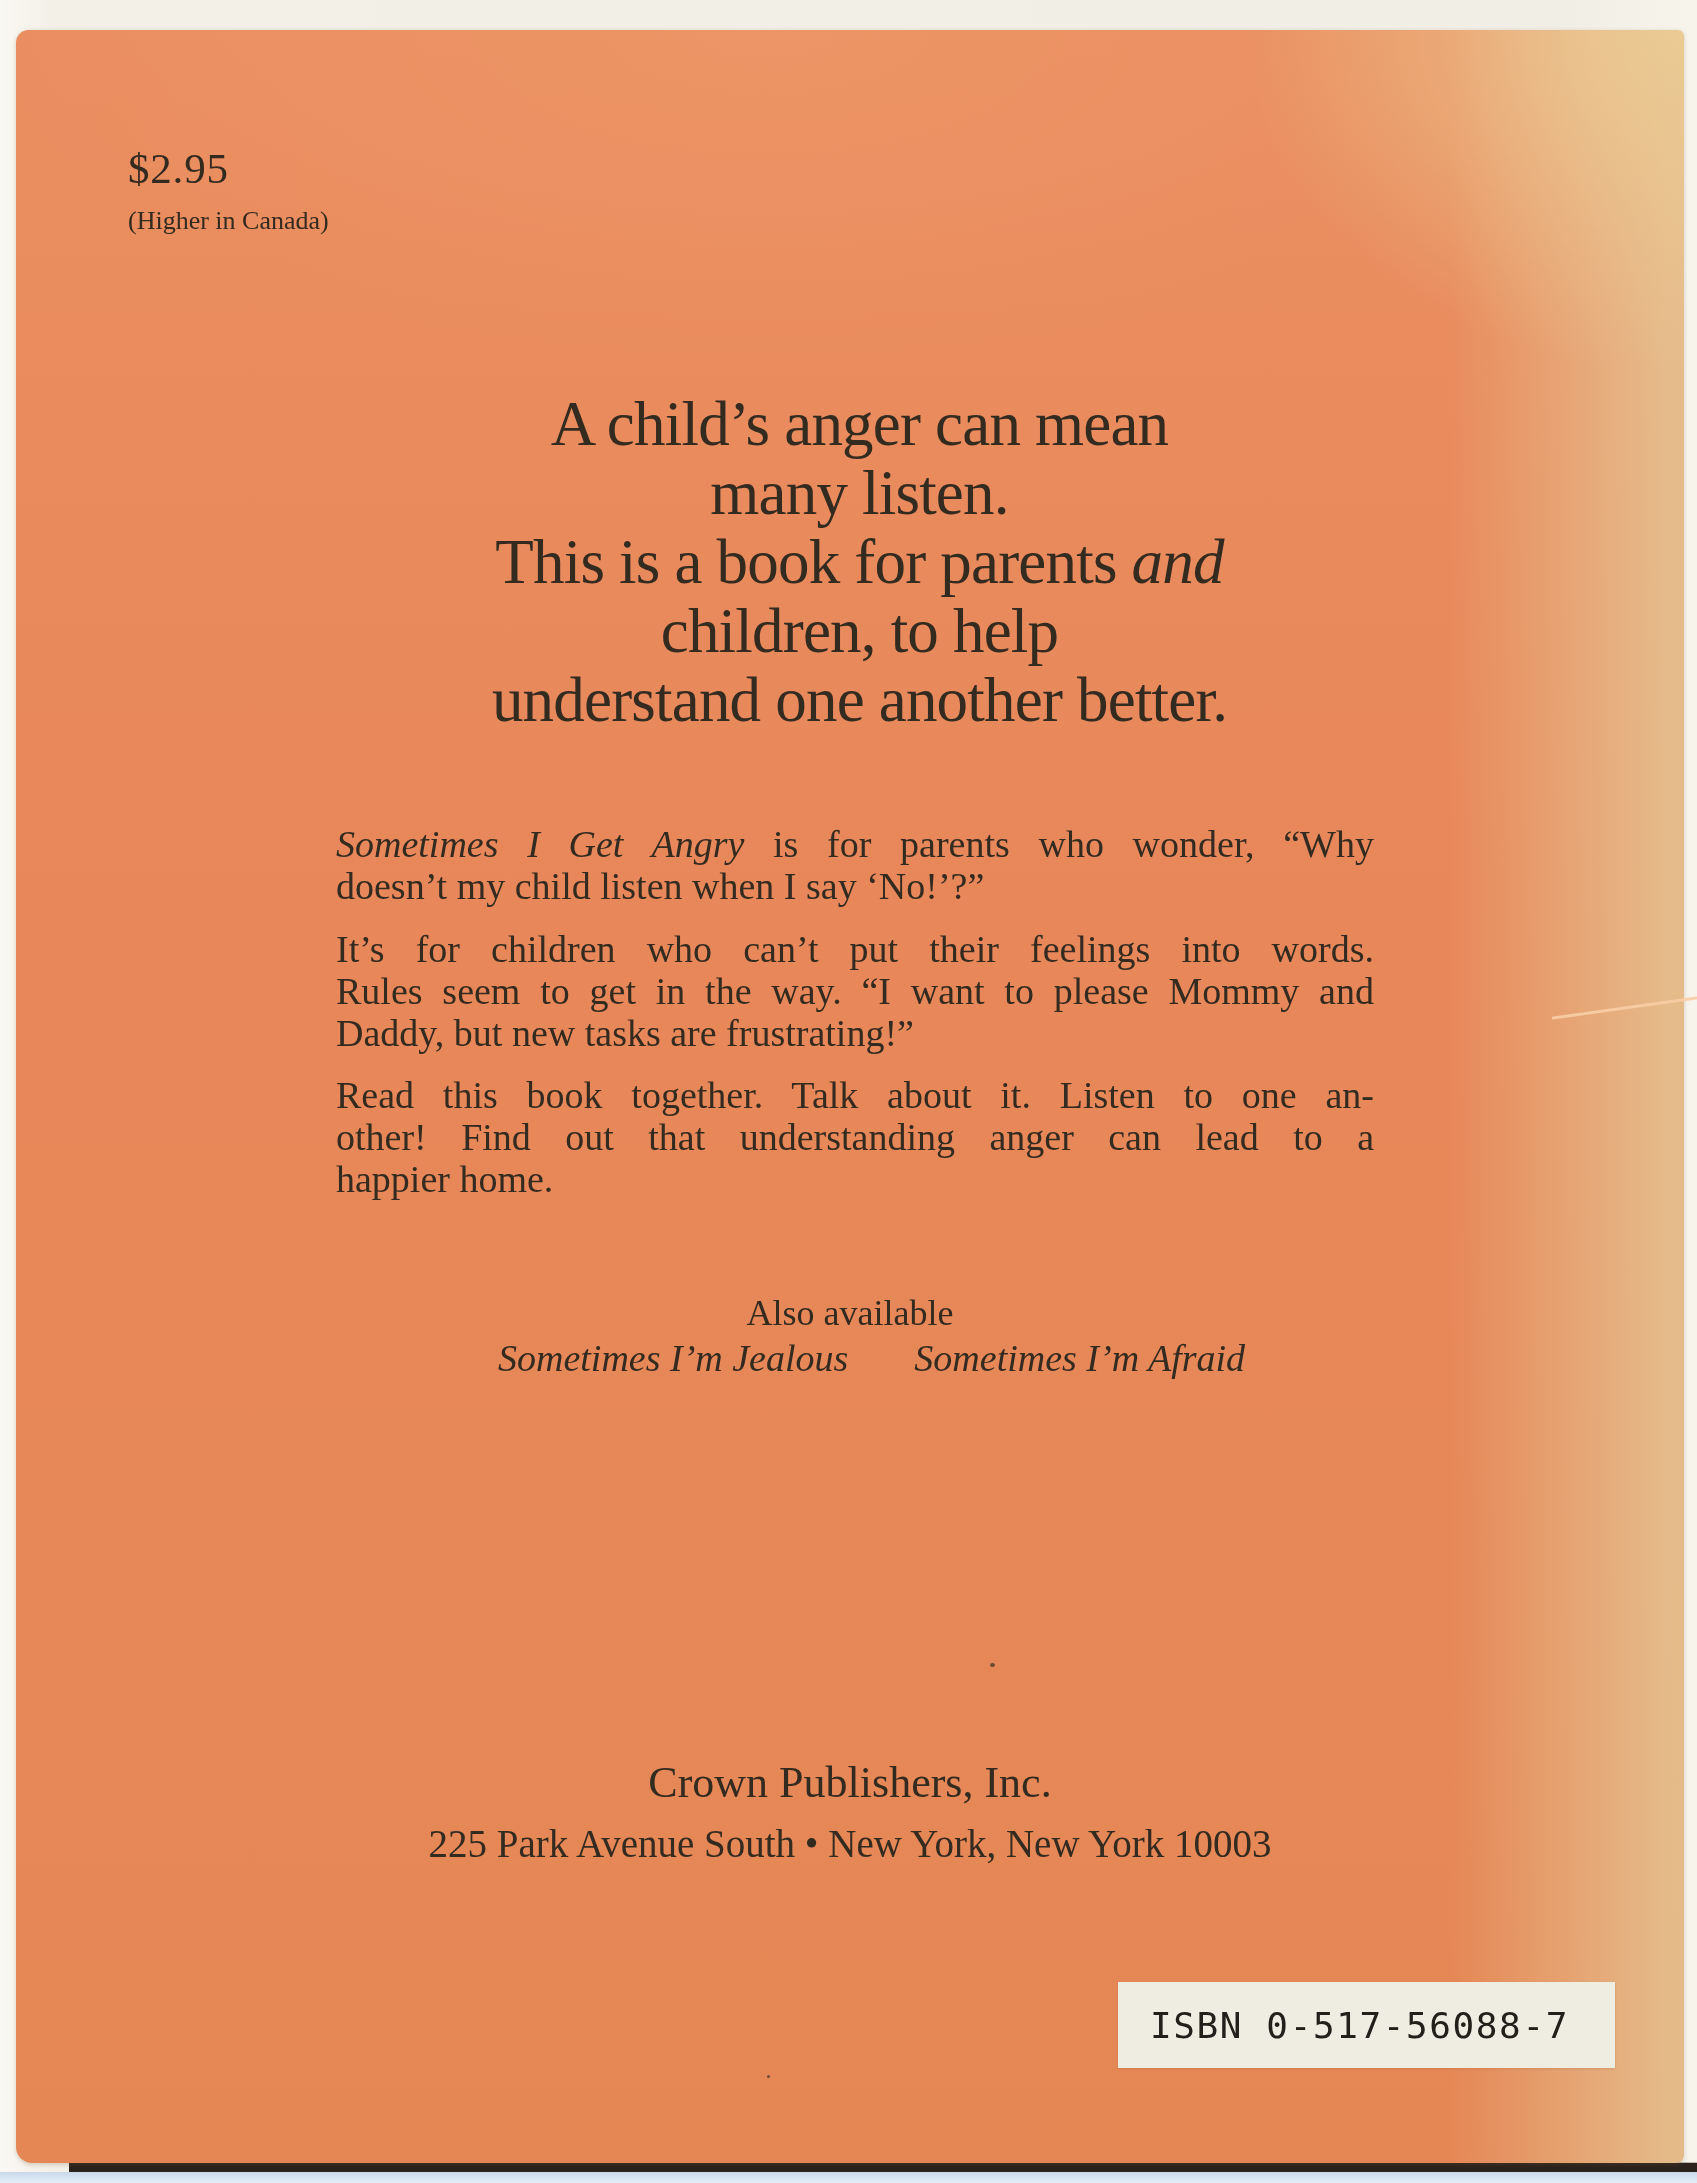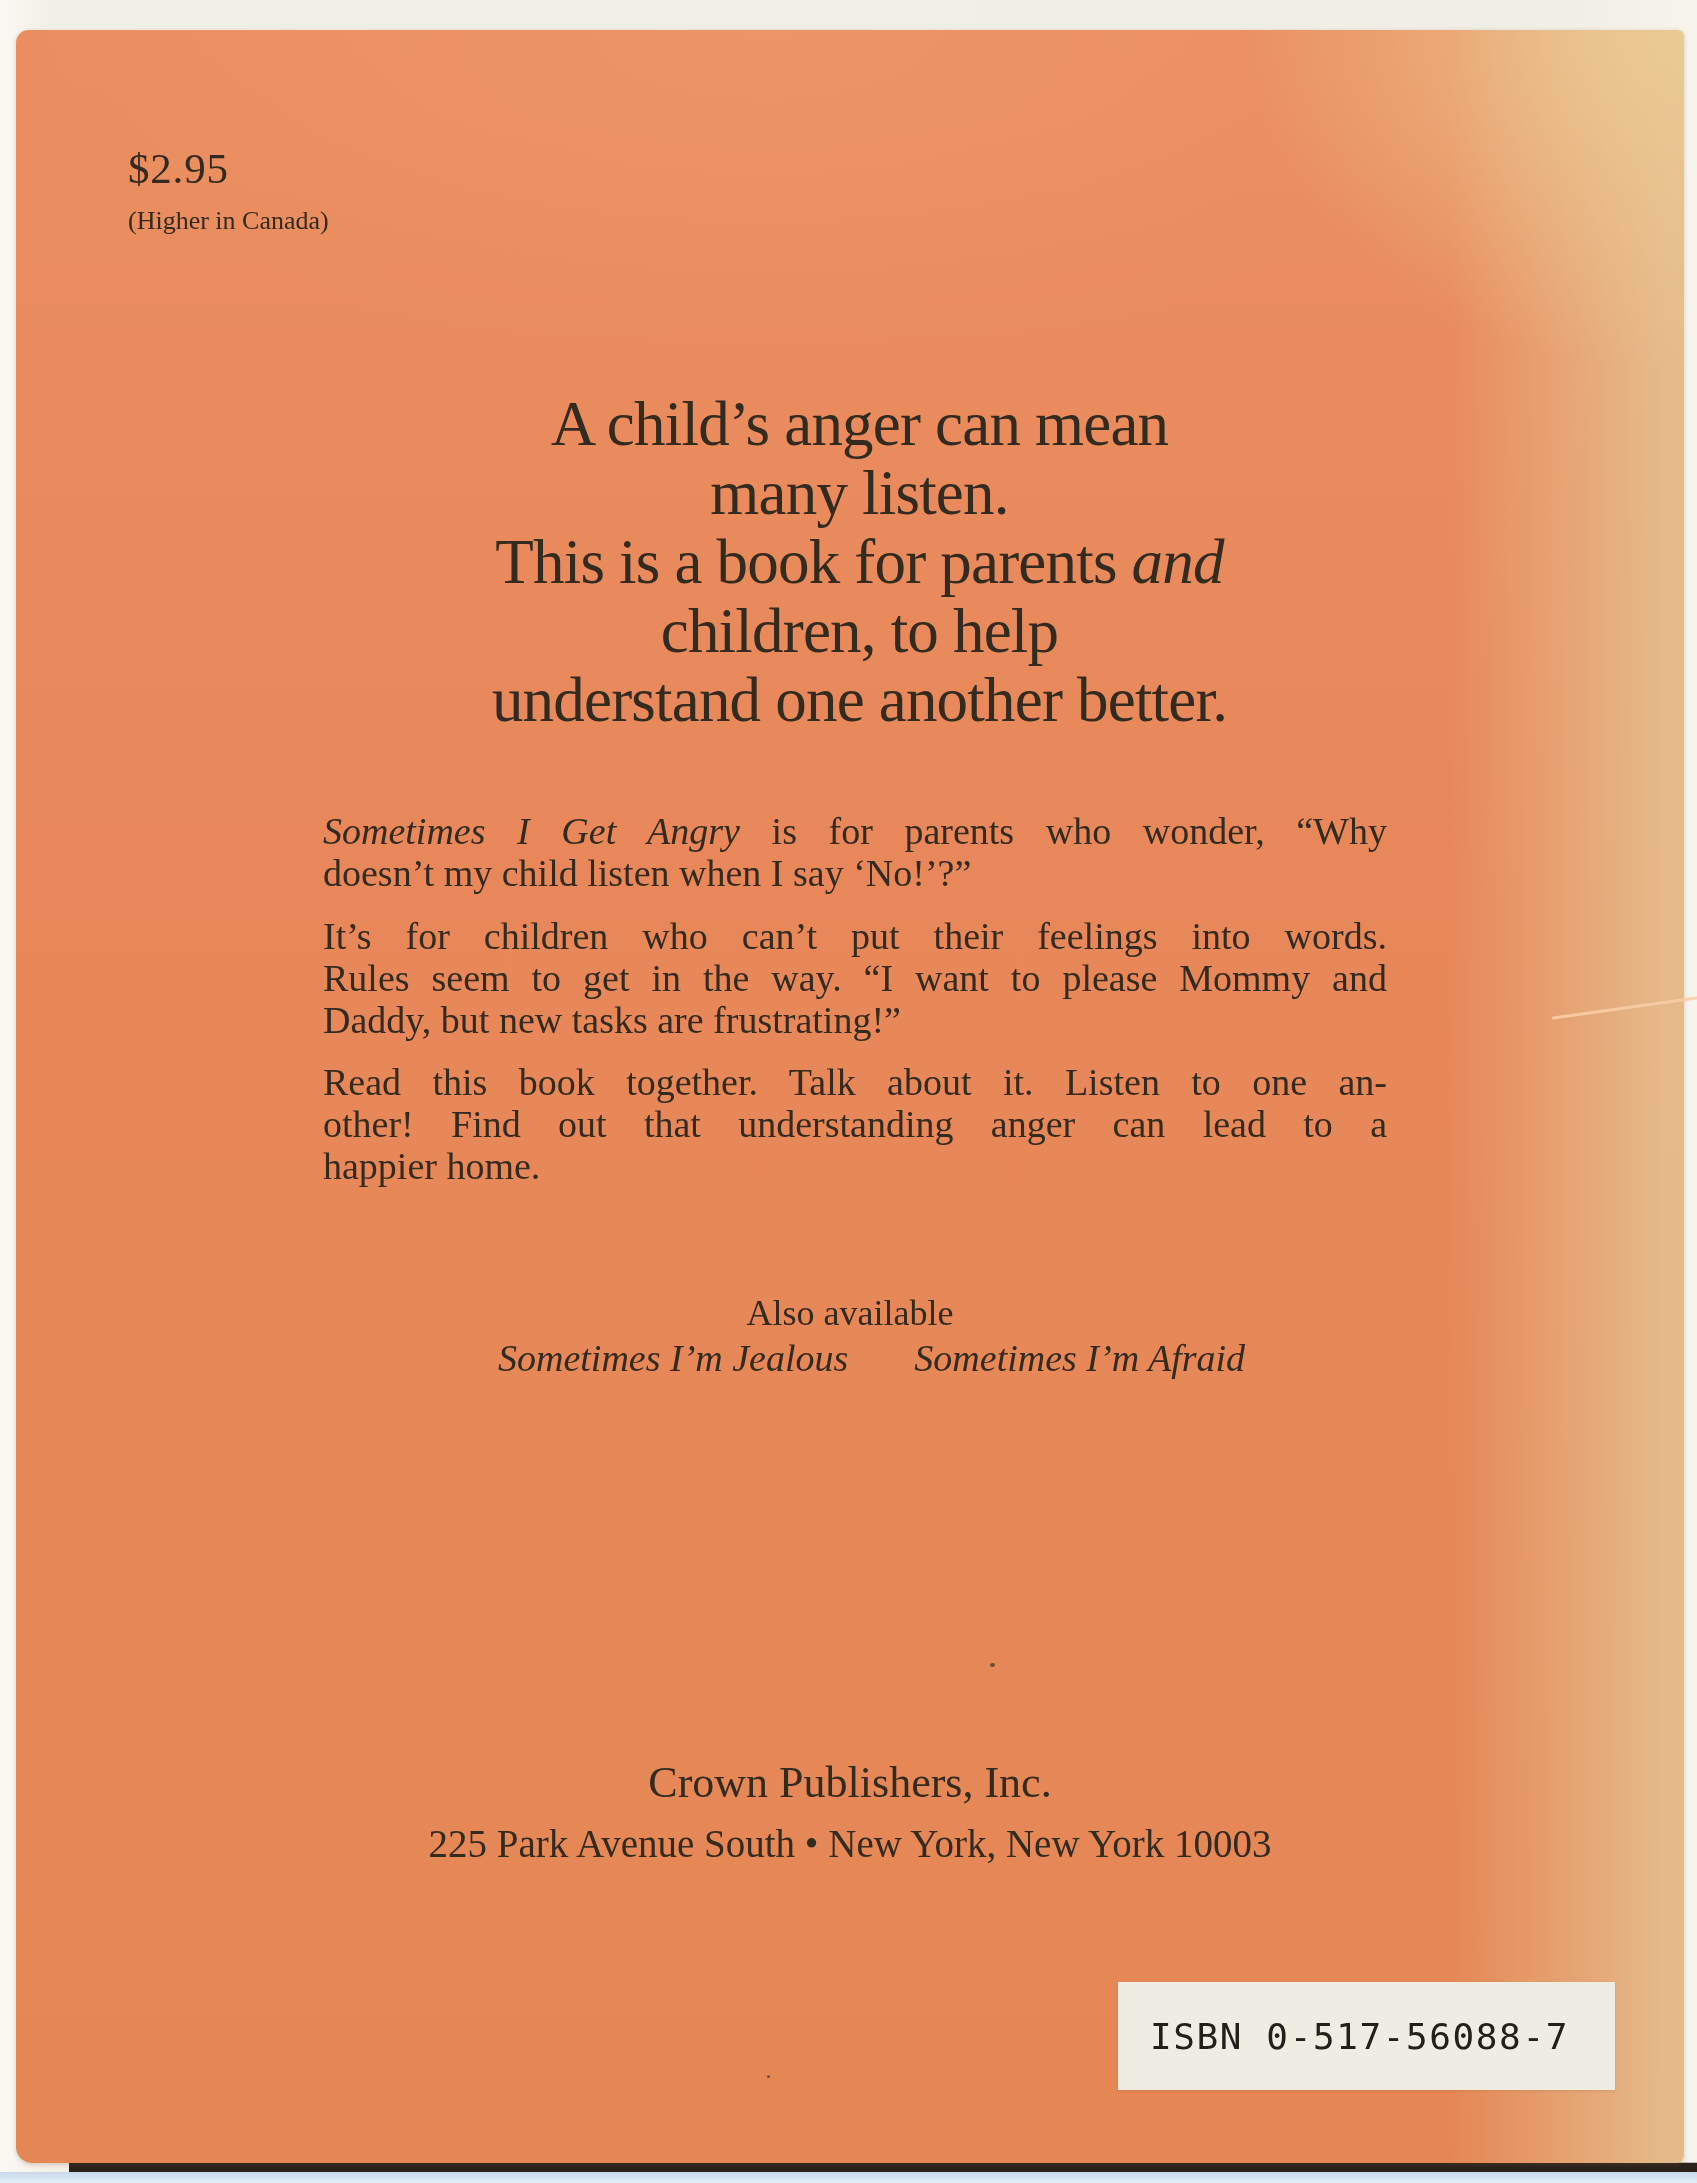--- a/index.html
+++ b/index.html
@@ -25,32 +25,32 @@
     color:#332A20;
   }
   .price{position:absolute;left:112px;top:113px;font-size:43px;line-height:52px;letter-spacing:0.8px;}
   .price-note{position:absolute;left:112px;top:175px;font-size:26px;line-height:32px;}
   .headline{position:absolute;left:0;right:0;top:360px;text-align:center;
     font-size:63px;line-height:69px;letter-spacing:-0.8px;padding-left:19px;}
   .headline .hl{white-space:nowrap;}
   .headline .it{font-style:italic;}
   .body-text{position:absolute;left:303px;top:776px;width:1072px;
     font-size:38px;line-height:42px;}
-  .para{margin:4px;}
+  .para{margin:17px;}
   .para + .para{margin-top:20.5px;}
   .jline{text-align:justify;text-align-last:justify;white-space:nowrap;}
   .lline{text-align:left;white-space:nowrap;}
   .body-text .it{font-style:italic;}
   .also{position:absolute;left:0;right:0;top:1261px;text-align:center;}
   .also-head{font-size:36px;line-height:44px;}
   .also-titles{display:flex;justify-content:center;gap:66px;font-size:38px;line-height:46px;font-style:italic;margin-top:0;padding-left:43px;}
   .publisher{position:absolute;left:0;right:0;top:1728px;text-align:center;}
   .pub-name{font-size:44px;line-height:49px;}
   .pub-addr{font-size:39px;line-height:46px;margin-top:14px;}
-  .isbn-box{position:absolute;left:1102px;top:1952px;width:497px;height:108px;
+  .isbn-box{position:absolute;left:1102px;top:1952px;width:497px;height:86px;
     background:#EFEDE2;display:flex;align-items:center;padding-left:32px;box-sizing:border-box;
     box-shadow:0 0.8px 2.4px rgba(100,70,40,0.15);}
   .isbn-text{font-family:"DejaVu Sans Mono", monospace;font-size:36px;letter-spacing:1.6px;color:#23201B;}
   .crease{position:absolute;left:1535px;top:976px;width:154px;height:3.2px;
     background:rgba(248,205,165,0.9);transform:rotate(-8deg);border-radius:1.6px;}
   .speck{position:absolute;border-radius:50%;background:#6E4C34;}
   .speck.s1{left:974px;top:1633px;width:4.7px;height:4px;}
   .speck.s2{left:751px;top:2045px;width:3.2px;height:3.2px;}
 </style>
 </head>

